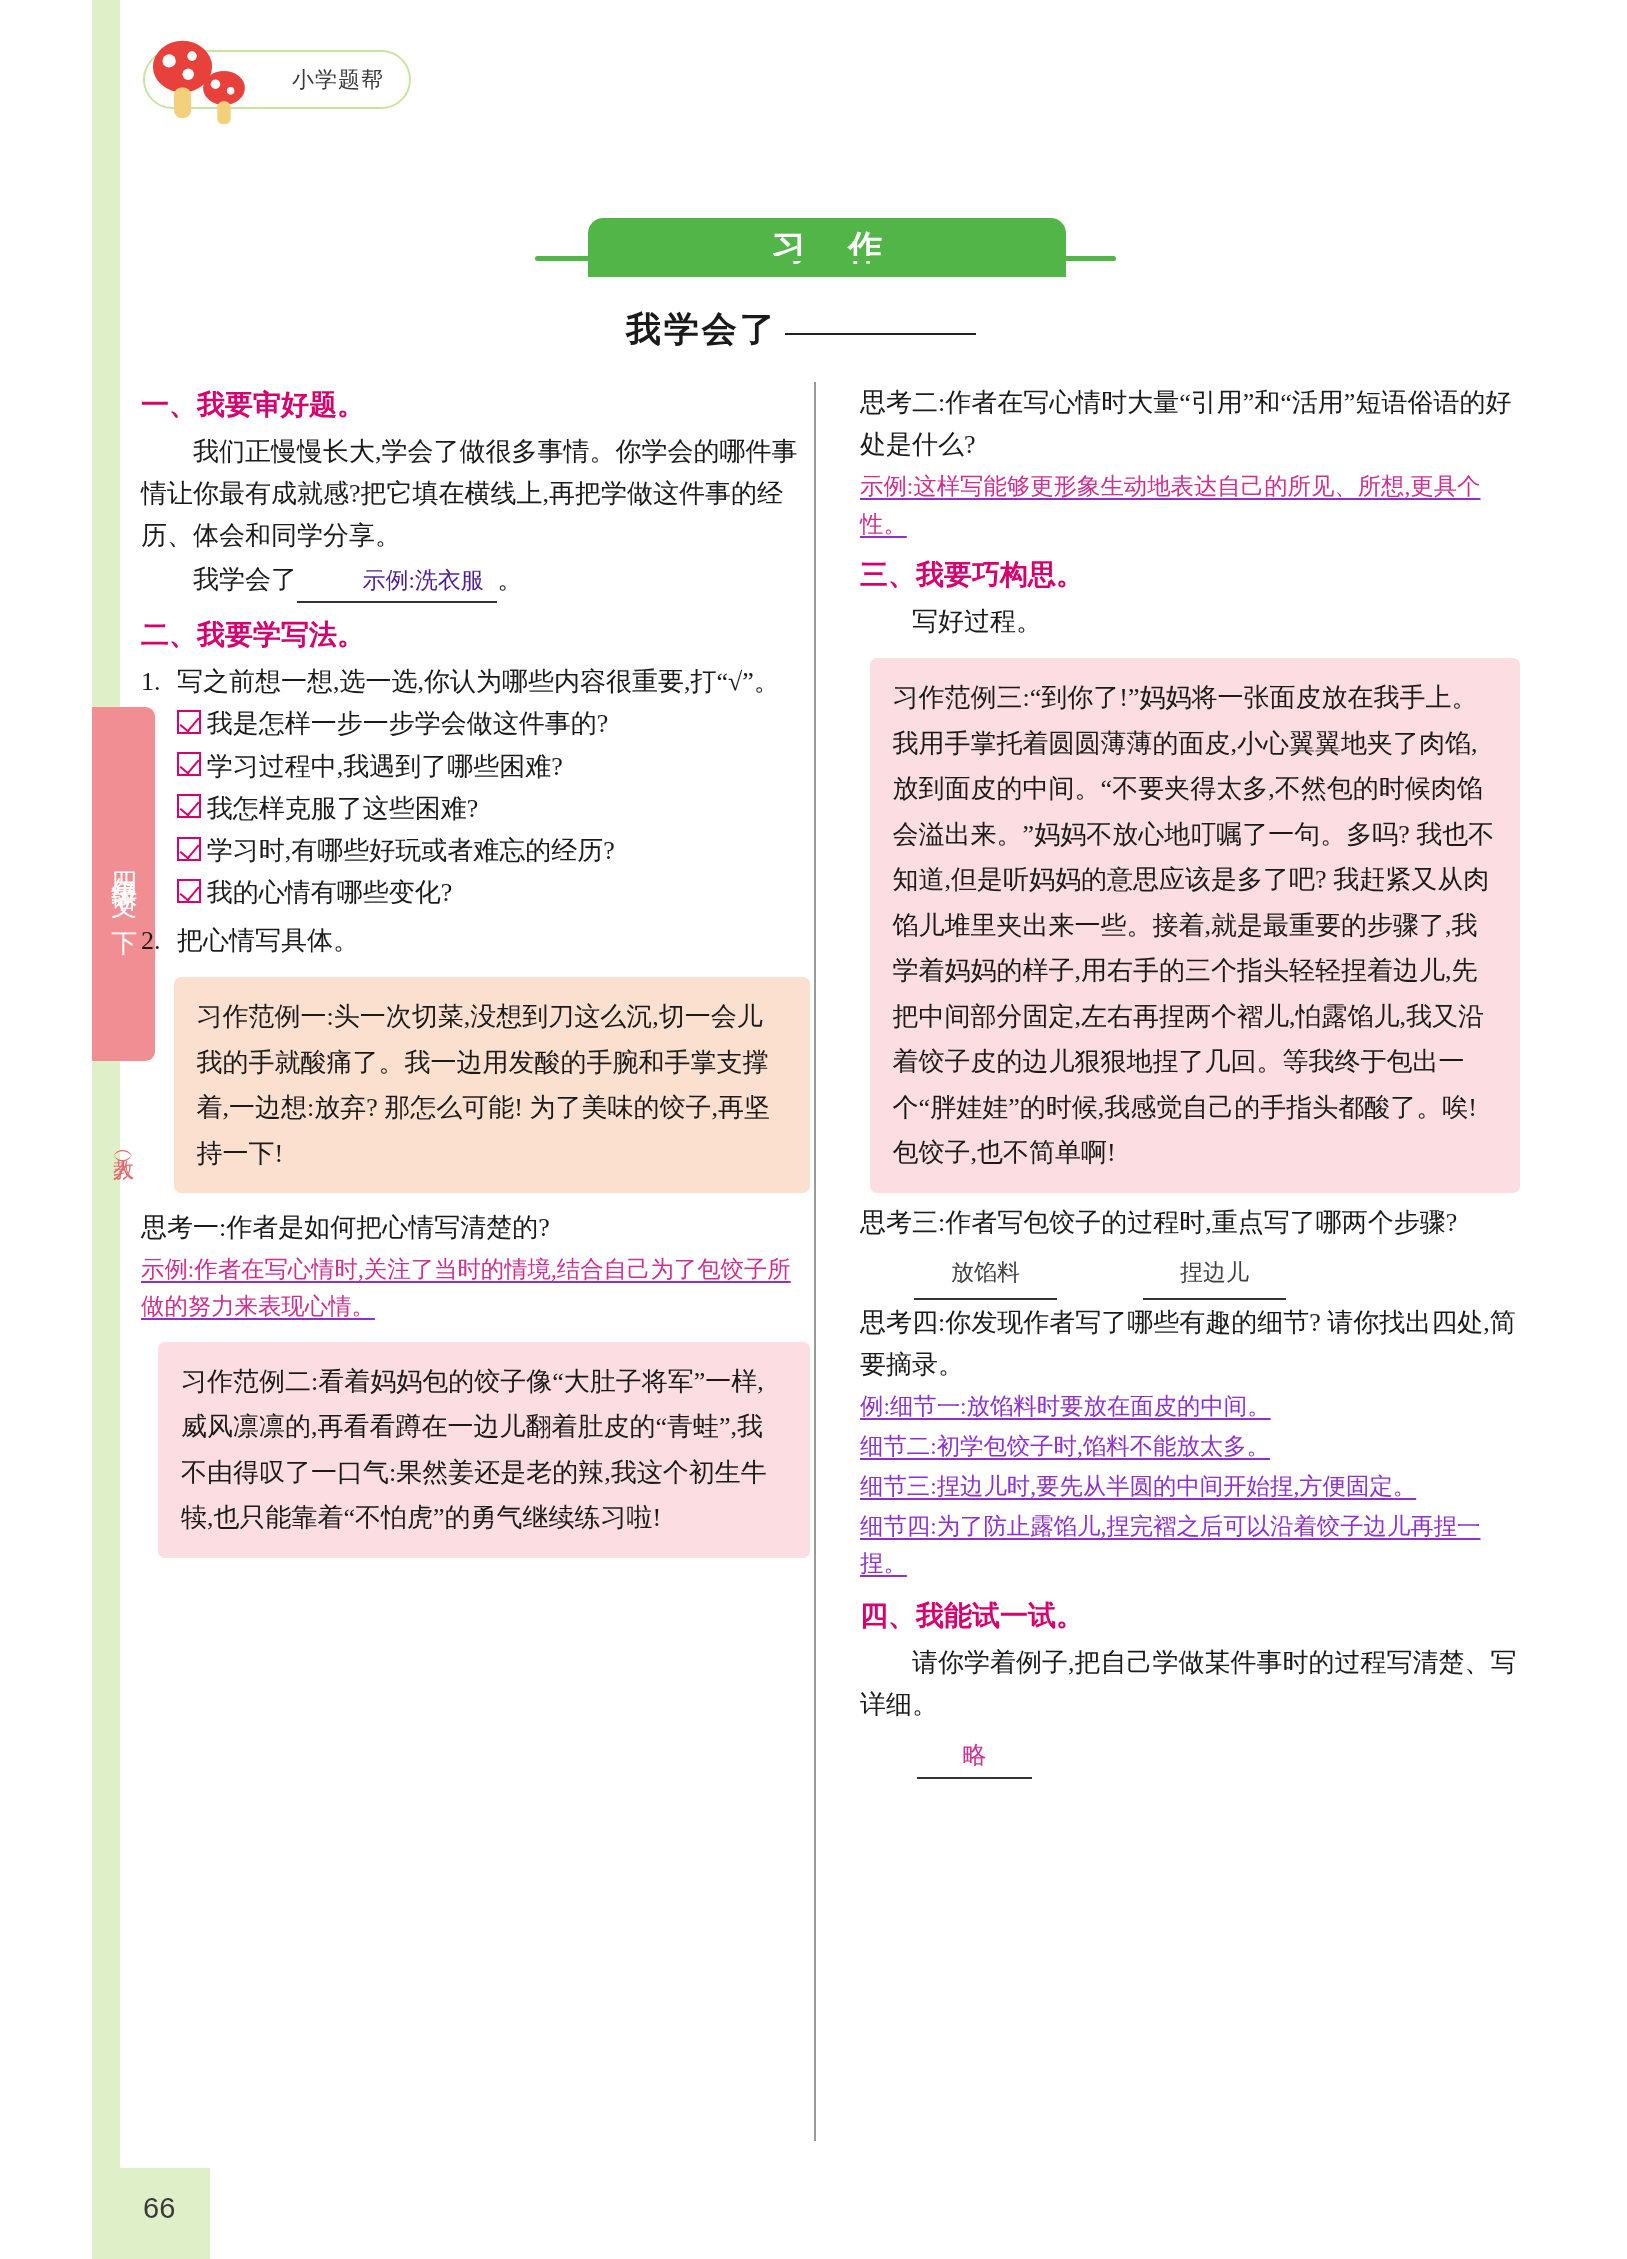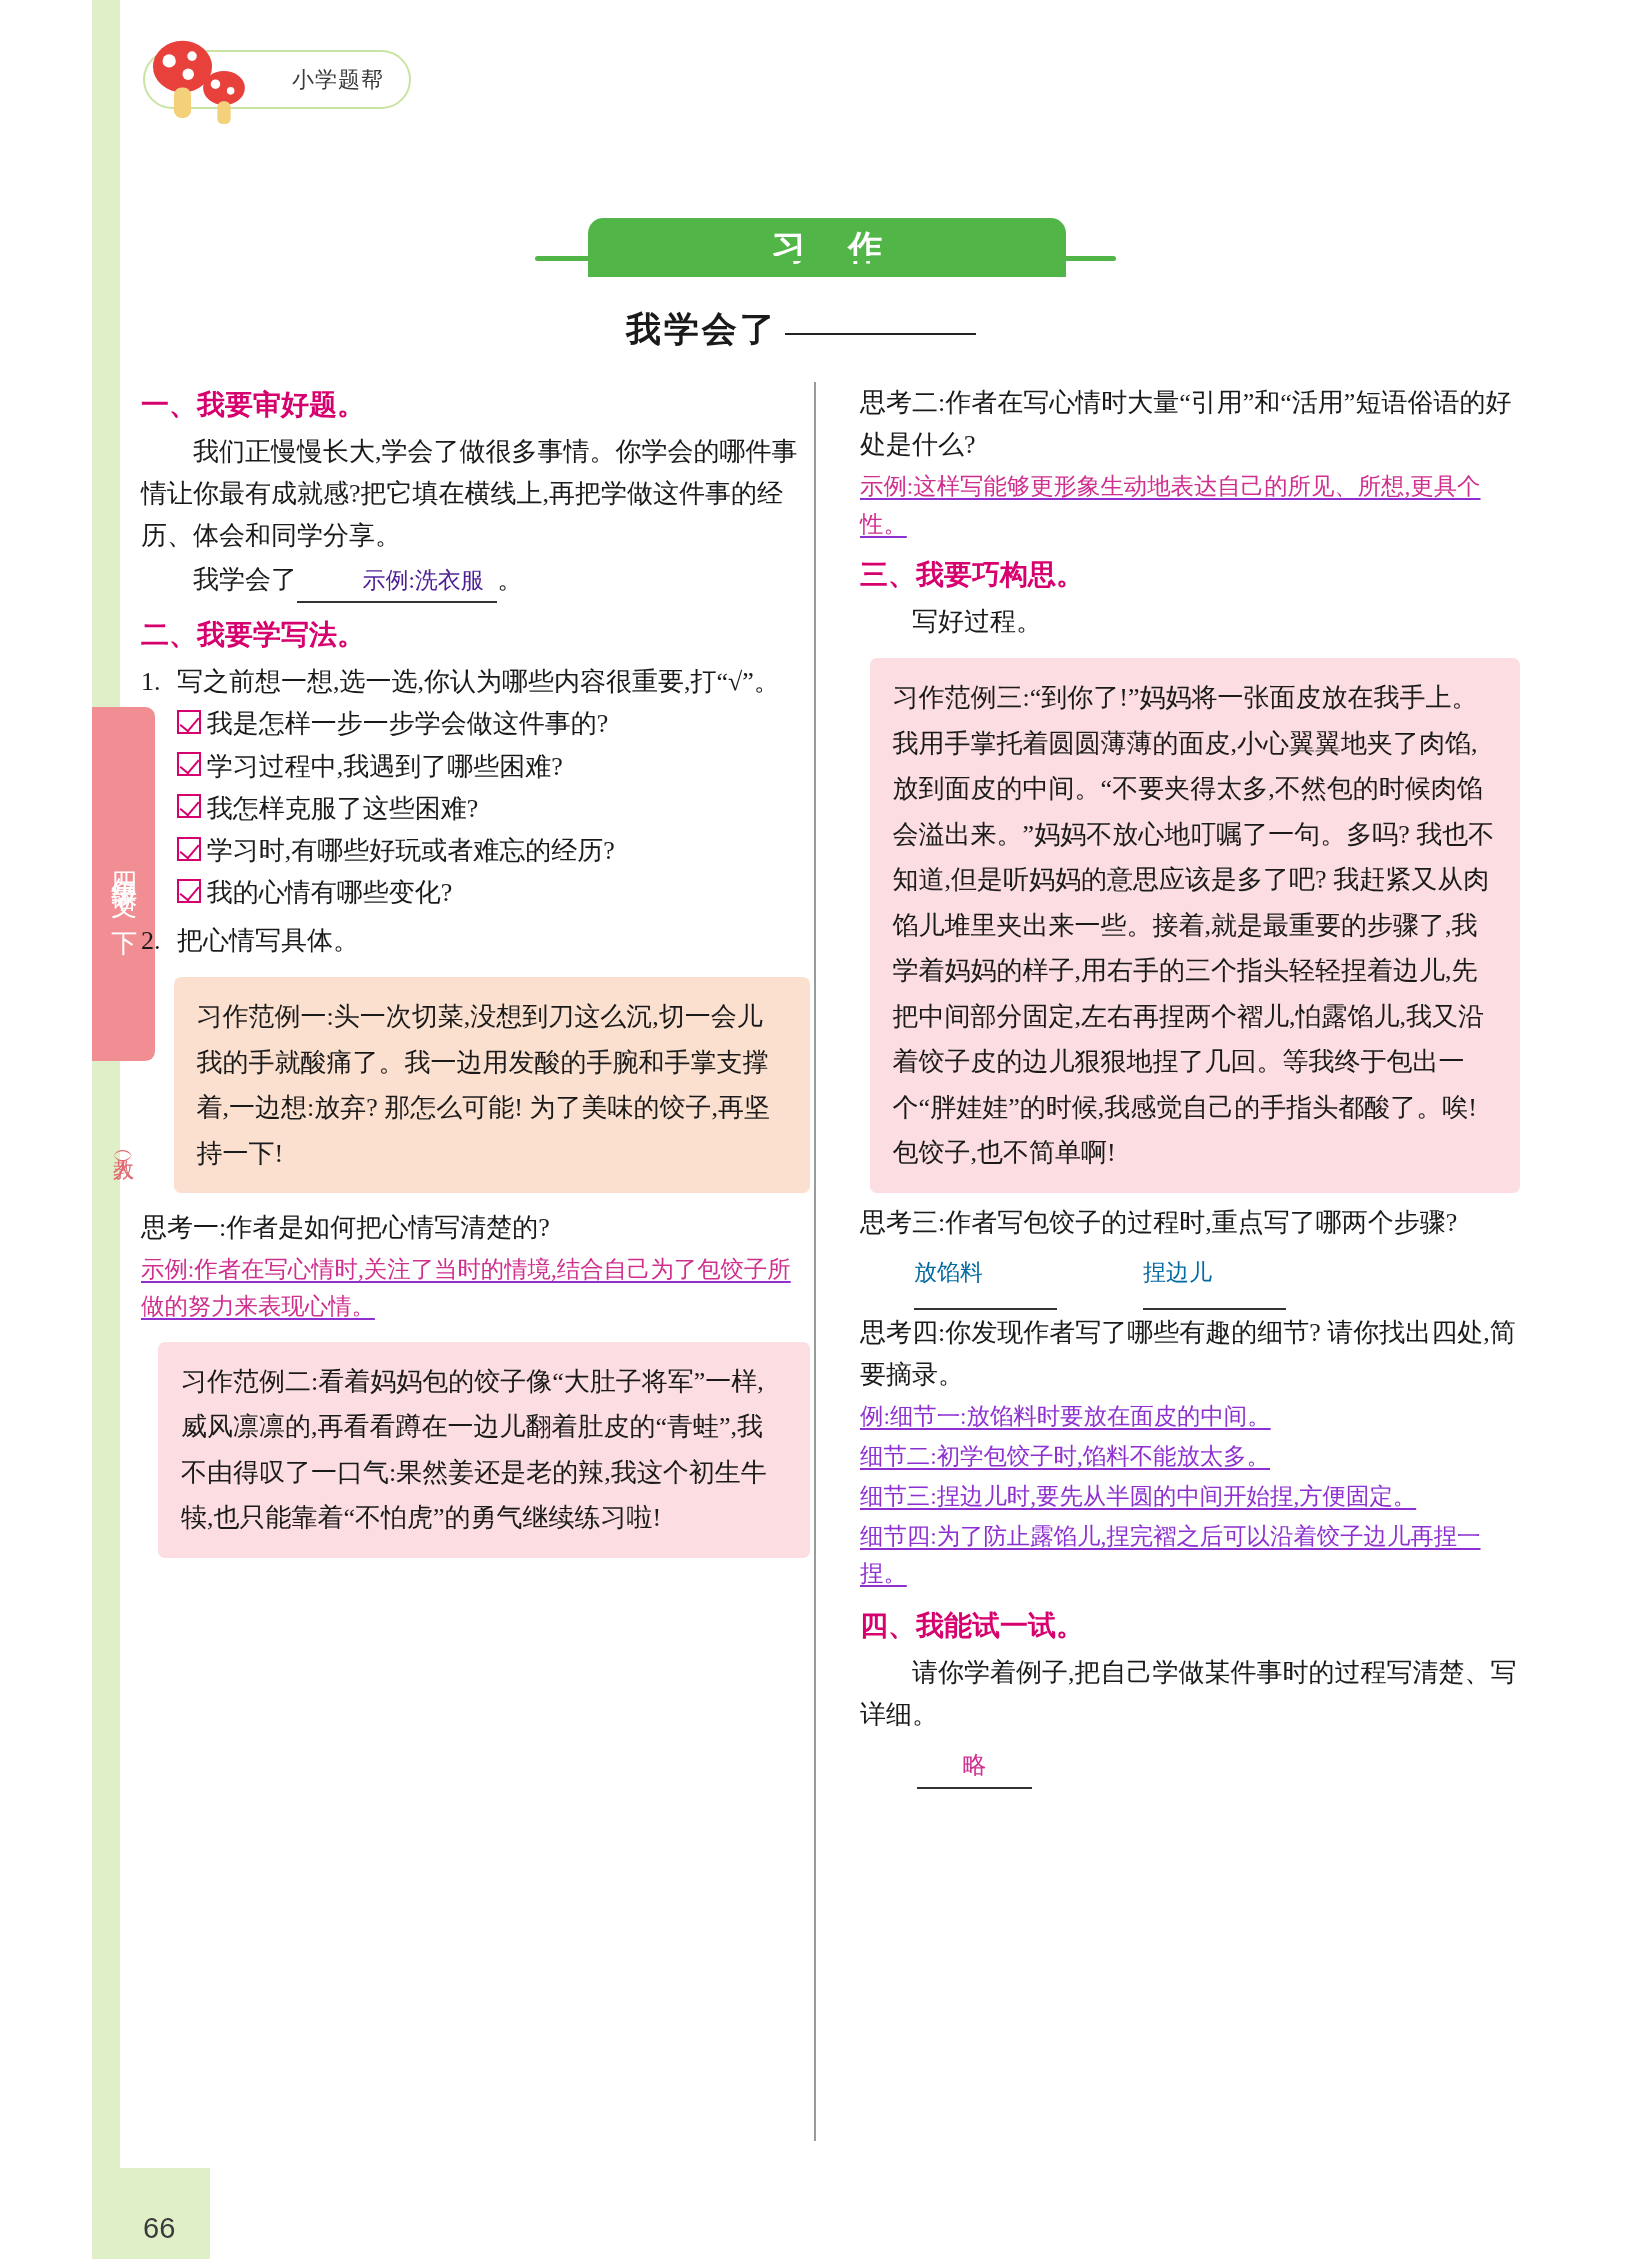--- a/index.html
+++ b/index.html
@@ -212,25 +212,25 @@
   .q { margin: 13.4px 0 1.9px 0; }
 
   .blank-pair {
     display: flex;
     gap: 86px;
     margin: 9.6px 0 1.9px 54px;
   }
   .blank-pair span {
     display: inline-block;
     border-bottom: 2.4px solid #333;
-    color: #0369a1;
+    color: #404040;
     font-size: 23px;
     min-width: 143px;
-    text-align: left;
-    padding-bottom: 17px;
+    text-align: center;
+    padding-bottom: 7px;
   }
 
   .short-blank {
     display: inline-block;
     border-bottom: 2.4px solid #333;
     color: #cf2f8f;
     font-size: 24px;
     min-width: 115px;
     text-align: center;
     padding-bottom: 1.9px;
@@ -247,21 +247,21 @@
     border-radius: 0 0 0 0;
   }
   .footer-white {
     position: absolute;
     left: 210px; bottom: 0;
     width: 1418px; height: 92px;
     background: #ffffff;
   }
   .page-num {
     position: absolute;
-    left: 143px; bottom: 15px;
+    left: 143px; bottom: 35px;
     font-size: 29px;
     color: #3a3a3a;
     font-family: "Liberation Sans", sans-serif;
   }
 </style>
 </head>
 <body>
 
 <div class="spine"></div>
 <div class="spine-inner"></div>

